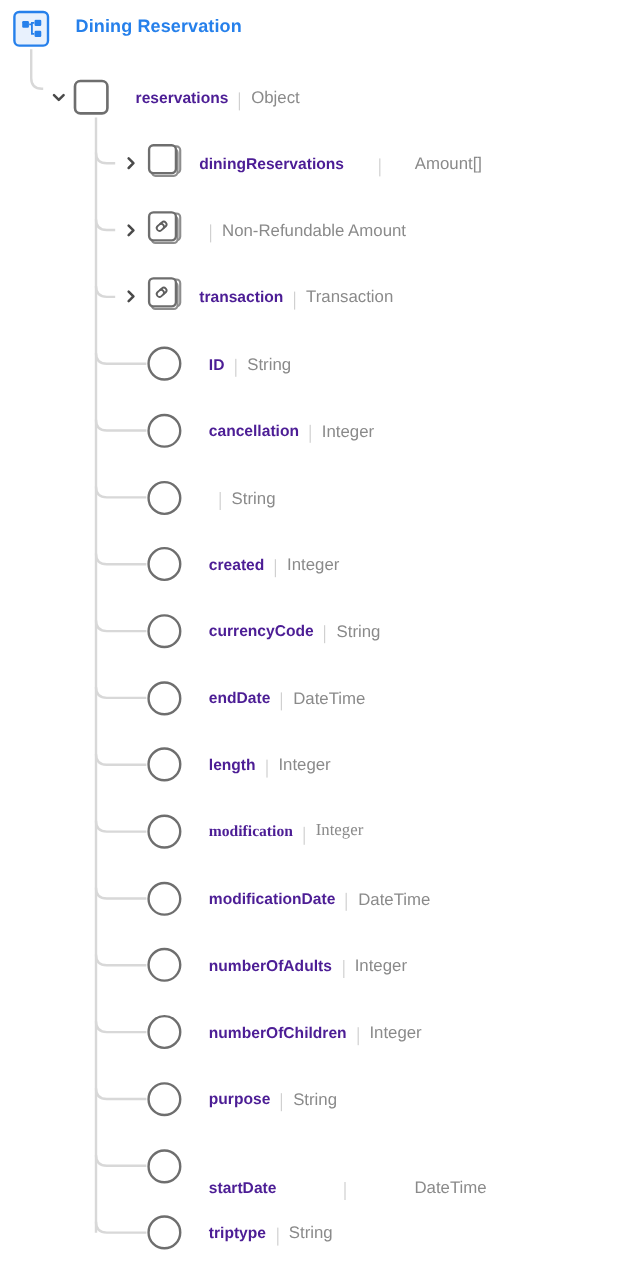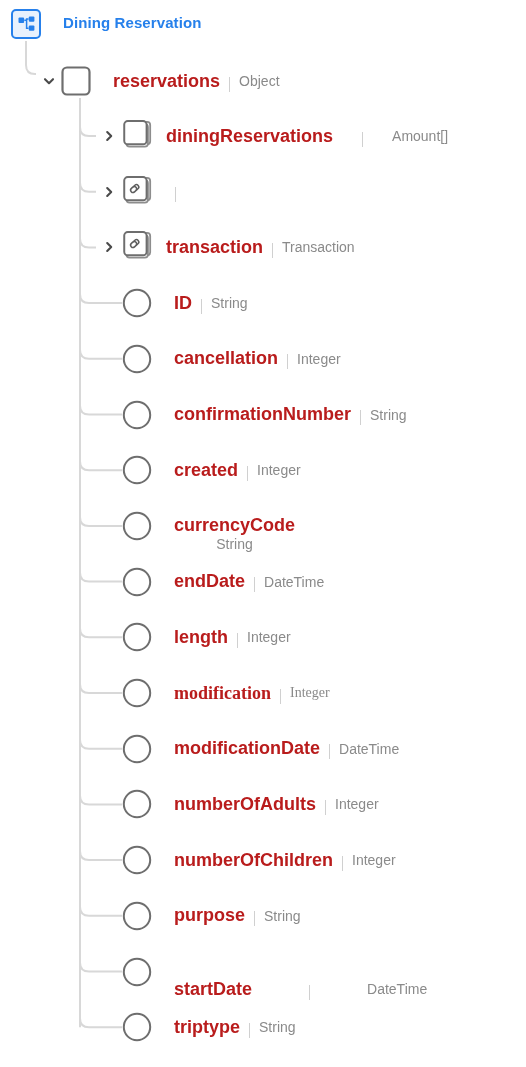--- a/index.html
+++ b/index.html
@@ -51,22 +51,22 @@
   }
 
   .chevron {
     position: absolute;
     width: 14px;
     height: 14px;
     display: block;
   }
 
   .node-label {
-    font-size: 18px;
-    color: #b91c1c;
+    font-size: 13px;
+    color: #4c1d95;
     font-weight: 600;
     white-space: nowrap;
   }
   .node-sep {
     display: inline-block;
     width: 1px;
     height: 15px;
     background: #d0d0d0;
     margin: 0 9px;
     position: relative;
@@ -161,20 +161,21 @@
       <g transform="translate(9.2,10.0) rotate(-42 7 7)" stroke="#5e5e5e" stroke-width="1.7" fill="none" stroke-linecap="round">
         <path d="M3.4 4.0 h2.0 a2.6 2.6 0 0 1 0 5.2 h-2.0 a2.6 2.6 0 0 1 0 -5.2 z"></path>
         <path d="M6.6 4.0 h2.0 a2.6 2.6 0 0 1 0 5.2 h-2.0"></path>
       </g>
     </svg>
     <svg width="14" height="14" viewBox="0 0 14 14" class="chevron" style="left: 102px; top: 184.7px;">
       <path d="M5.2 3 L9.2 7 L5.2 11" stroke="#4a4a4a" stroke-width="2.1" fill="none" stroke-linecap="round" stroke-linejoin="round"></path>
     </svg>
     <div class="node-text-wrap" style="left: 166px; top: 180.7px; height: 22px;">
       <span class="node-sep"></span>
+      <span class="node-type">Non-Refundable Amount</span>
     </div>
     <svg width="40" height="38" viewBox="0 0 40 38" class="icon-shell" style="left: 120px; top: 228.4px;">
       <rect x="8.5" y="5.5" width="24" height="25" rx="3.5" fill="#ffffff" stroke="#8d8d8d" stroke-width="2"></rect>
       <rect x="6" y="8" width="24" height="25" rx="3.5" fill="#ffffff" stroke="#8d8d8d" stroke-width="2"></rect>
       <rect x="3.5" y="4.5" width="25" height="26" rx="4" fill="#ffffff" stroke="#6e6e6e" stroke-width="2.2"></rect>
       <g transform="translate(9.2,10.0) rotate(-42 7 7)" stroke="#5e5e5e" stroke-width="1.7" fill="none" stroke-linecap="round">
         <path d="M3.4 4.0 h2.0 a2.6 2.6 0 0 1 0 5.2 h-2.0 a2.6 2.6 0 0 1 0 -5.2 z"></path>
         <path d="M6.6 4.0 h2.0 a2.6 2.6 0 0 1 0 5.2 h-2.0"></path>
       </g>
     </svg>
@@ -199,36 +200,35 @@
     </svg>
     <div class="node-text-wrap" style="left: 174px; top: 347.8px; height: 22px;">
       <span class="node-label">cancellation</span>
       <span class="node-sep"></span>
       <span class="node-type">Integer</span>
     </div>
     <svg width="34" height="34" viewBox="0 0 34 34" class="icon-shell" style="left: 120px; top: 397.5px; width: 34px; height: 34px;">
       <circle cx="17" cy="17" r="13.2" fill="#ffffff" stroke="#6e6e6e" stroke-width="2"></circle>
     </svg>
     <div class="node-text-wrap" style="left: 174px; top: 403.5px; height: 22px;">
-      <span class="node-label">confirmationNumber</span>
       <span class="node-sep"></span>
       <span class="node-type">String</span>
     </div>
     <svg width="34" height="34" viewBox="0 0 34 34" class="icon-shell" style="left: 120px; top: 453.2px; width: 34px; height: 34px;">
       <circle cx="17" cy="17" r="13.2" fill="#ffffff" stroke="#6e6e6e" stroke-width="2"></circle>
     </svg>
     <div class="node-text-wrap" style="left: 174px; top: 459.2px; height: 22px;">
       <span class="node-label">created</span>
       <span class="node-sep"></span>
       <span class="node-type">Integer</span>
     </div>
     <svg width="34" height="34" viewBox="0 0 34 34" class="icon-shell" style="left: 120px; top: 508.9px; width: 34px; height: 34px;">
       <circle cx="17" cy="17" r="13.2" fill="#ffffff" stroke="#6e6e6e" stroke-width="2"></circle>
     </svg>
-    <div class="node-text-wrap" style="left: 174px; top: 514.9px; height: 22px; flex-direction: column;">
+    <div class="node-text-wrap" style="left: 174px; top: 514.9px; height: 22px;">
       <span class="node-label">currencyCode</span>
       <span class="node-sep"></span>
       <span class="node-type">String</span>
     </div>
     <svg width="34" height="34" viewBox="0 0 34 34" class="icon-shell" style="left: 120px; top: 564.6px; width: 34px; height: 34px;">
       <circle cx="17" cy="17" r="13.2" fill="#ffffff" stroke="#6e6e6e" stroke-width="2"></circle>
     </svg>
     <div class="node-text-wrap" style="left: 174px; top: 570.6px; height: 22px;">
       <span class="node-label">endDate</span>
       <span class="node-sep"></span>

